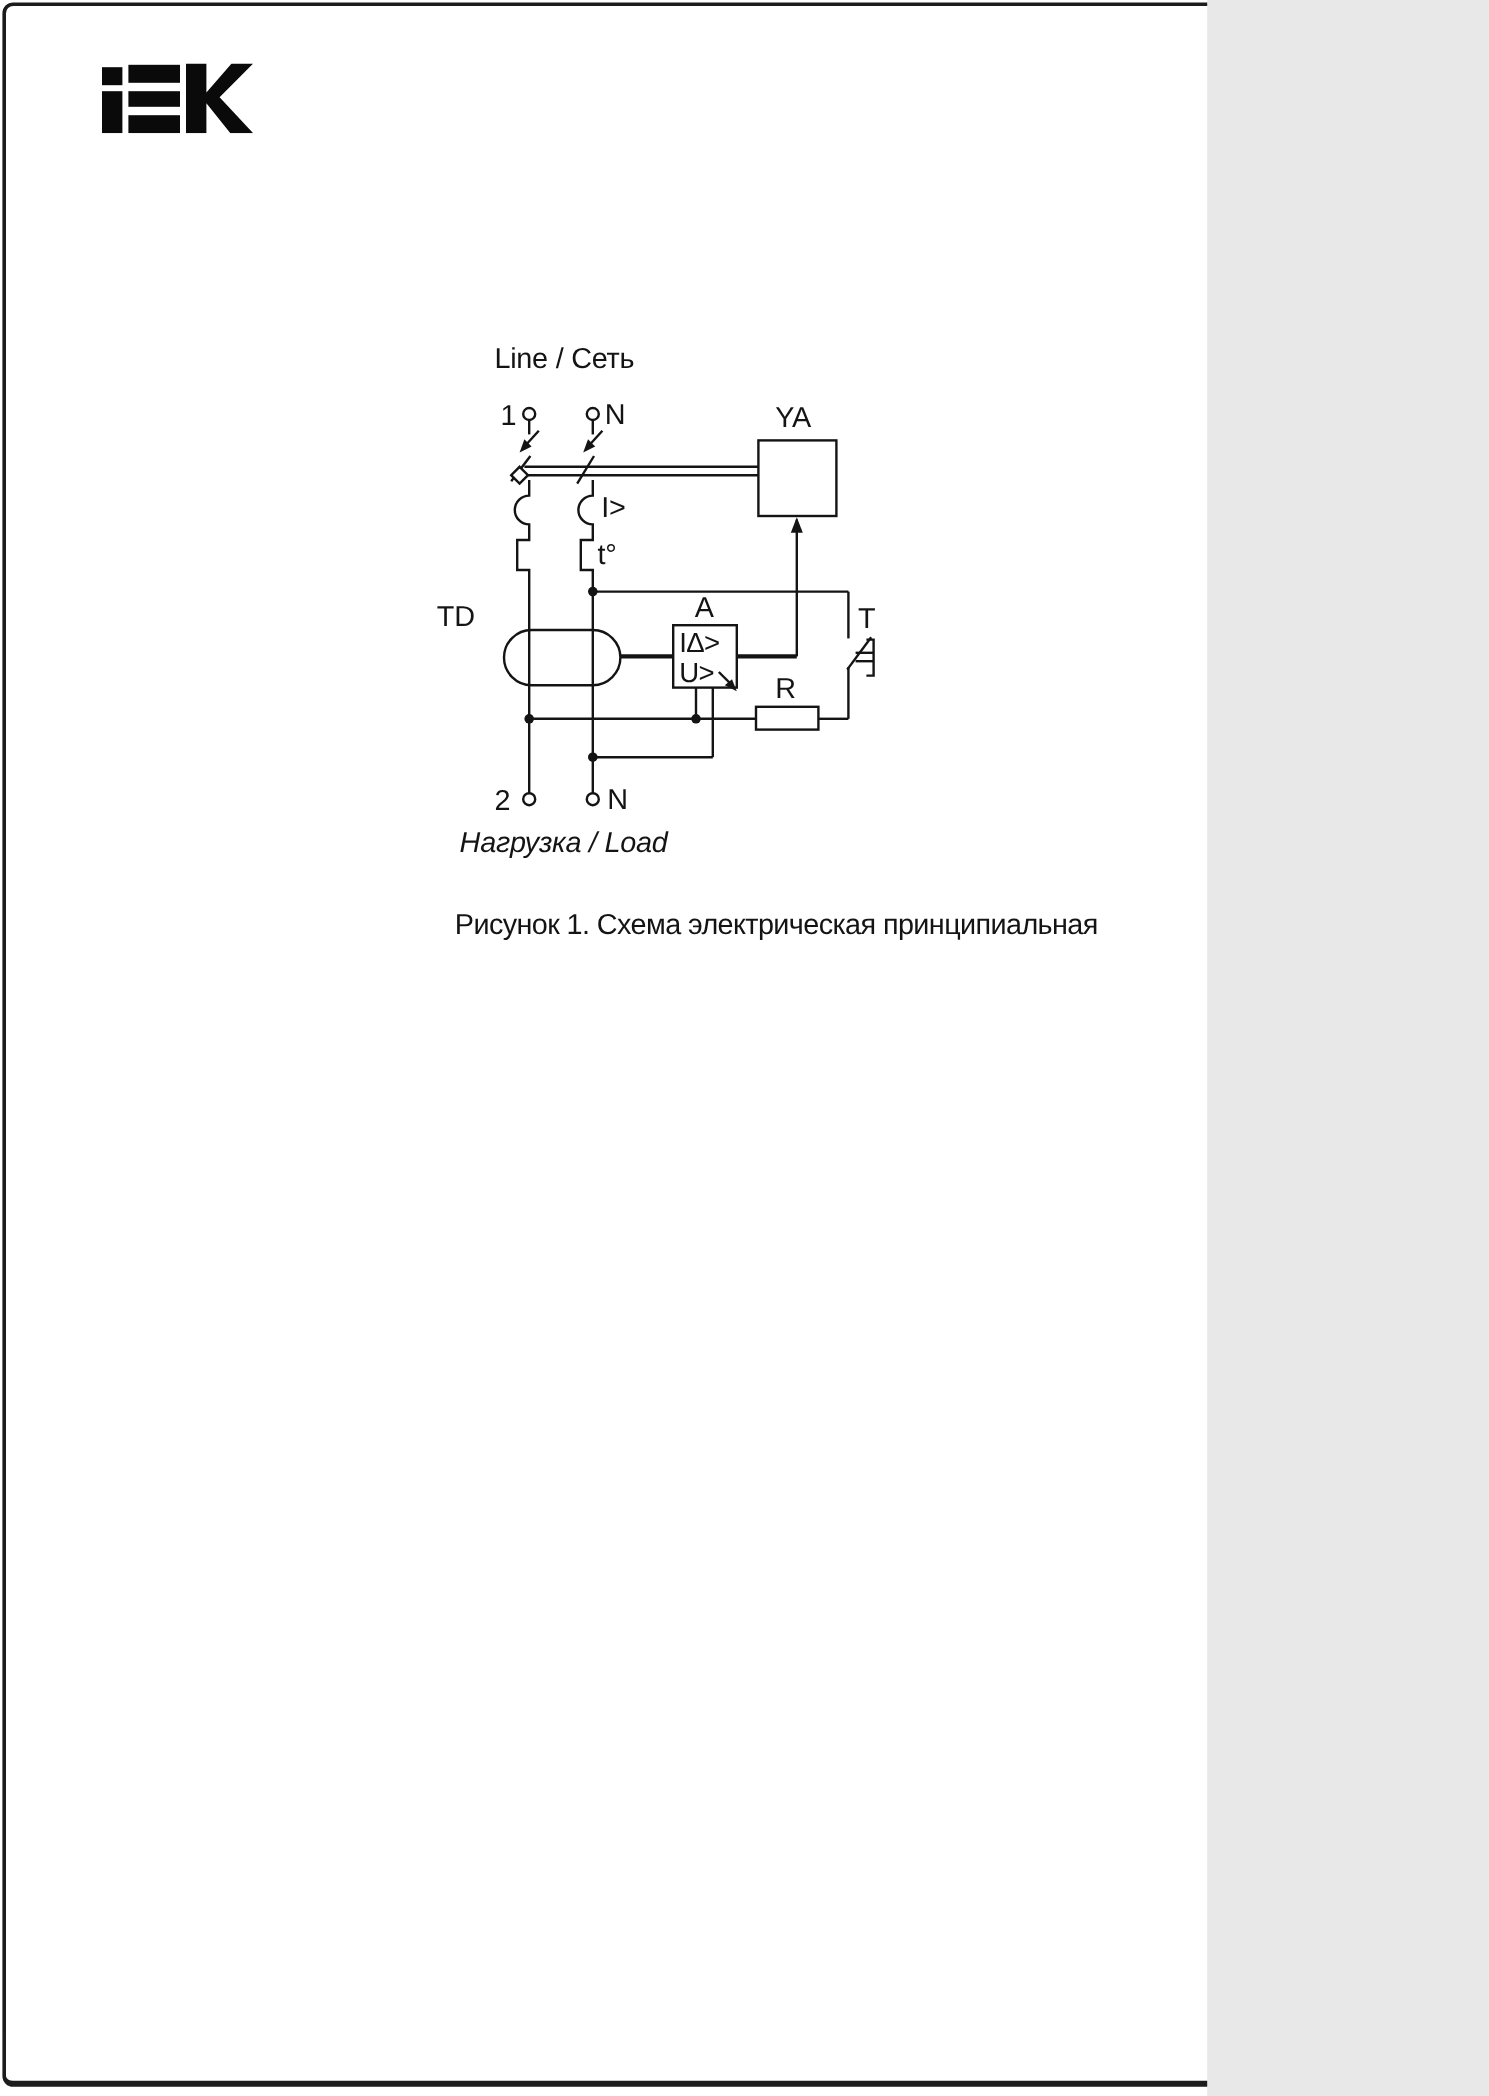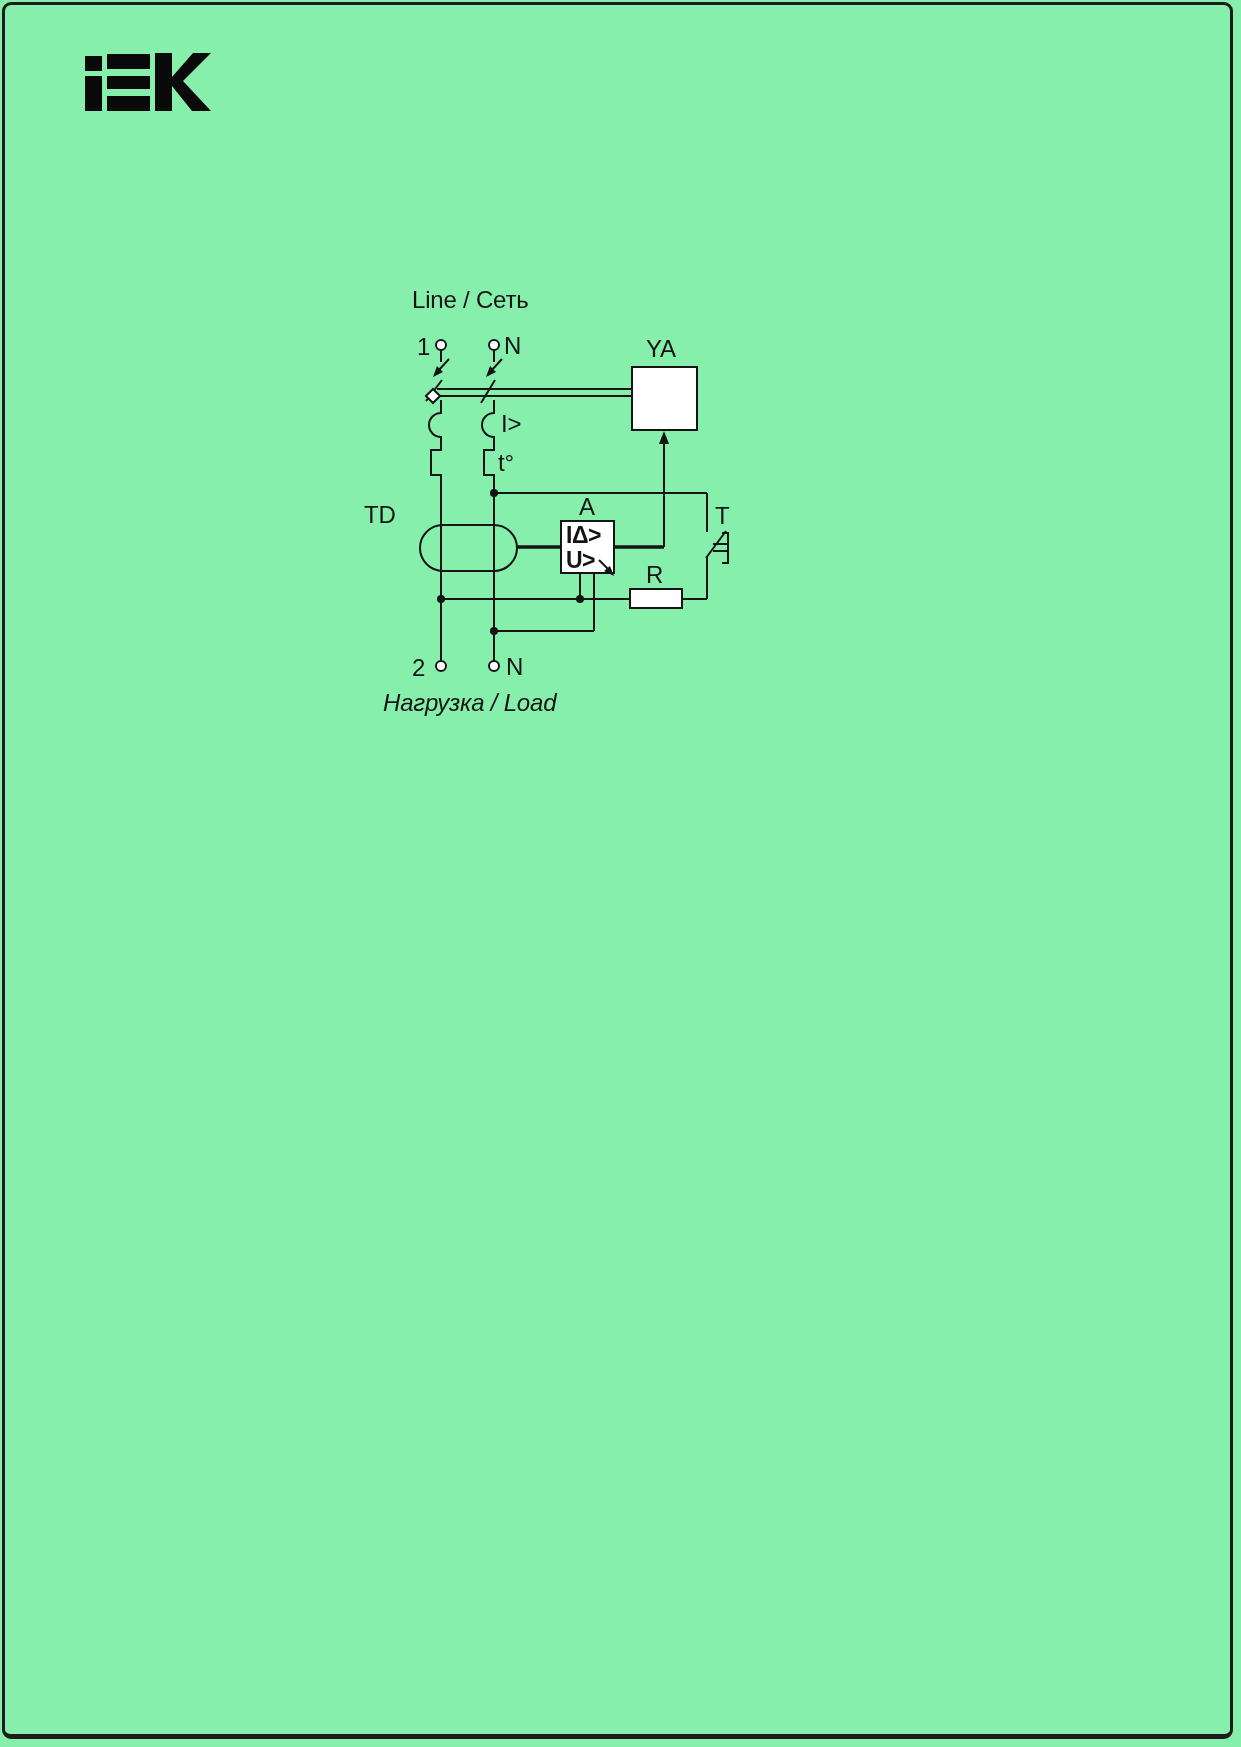--- a/index.html
+++ b/index.html
@@ -1,19 +1,19 @@
 <!DOCTYPE html>
 <html><head>
 <meta charset="utf-8">
 <style>
   html,body{margin:0;padding:0;background:#e8e8e8;}
   .page{
     position:relative;
-    width:1241px;height:1747px;
-    background:#86efac;
+    width:1006px;height:1747px;
+    background:#ffffff;
     font-family:"Liberation Sans", sans-serif;
     color:#141414;
     overflow:hidden;
   }
   .frame{
     position:absolute;left:2px;top:2px;
     width:1231px;height:1737px;
     border:3px solid #1c1c1c;
     border-bottom-width:5px;
     border-radius:9px;
@@ -28,21 +28,21 @@
     white-space:nowrap;
     color:#141414;
     letter-spacing:-0.2px;
   }
   .caption{
     position:absolute;left:379px;top:757px;
     font-size:24px;letter-spacing:-0.5px;white-space:nowrap;color:#141414;
   }
   .abox-text{
     position:absolute;left:566px;top:523px;width:46px;
-    font-size:23px;line-height:25px;letter-spacing:-0.5px;color:#141414;font-weight:bold;
+    font-size:23px;line-height:25px;letter-spacing:-0.5px;color:#141414;
   }
   .schematic{position:absolute;left:0;top:0;}
   .schematic *{vector-effect:none;}
 </style>
 </head>
 <body>
 
 <div class="page">
 
   <div class="frame"></div>
@@ -141,14 +141,15 @@
   <div class="lbl" style="left:646px;top:562px;">R</div>
   <div class="lbl" style="left:412px;top:655px;">2</div>
   <div class="lbl" style="left:506px;top:654px;">N</div>
   <div class="lbl" style="left:383px;top:690px;font-style:italic;">Нагрузка / Load</div>
 
   <div class="abox-text">
     <div>IΔ&gt;</div>
     <div>U&gt;</div>
   </div>
 
+  <div class="caption">Рисунок 1. Схема электрическая принципиальная</div>
 
 </div>
 
 </body></html>

